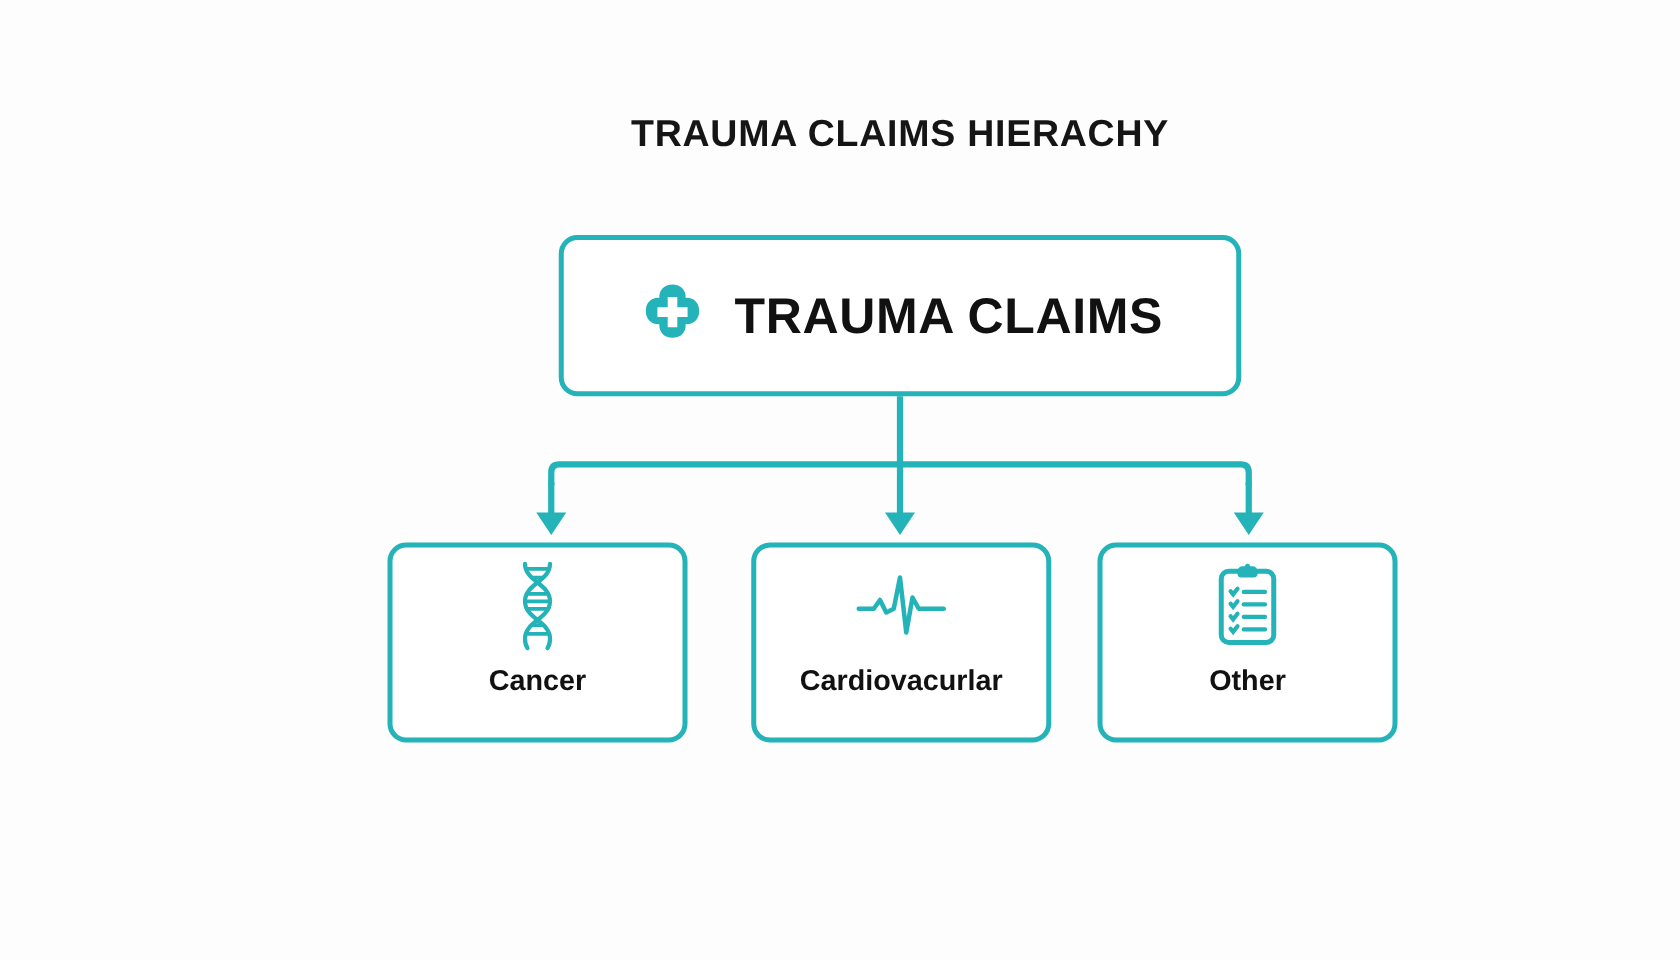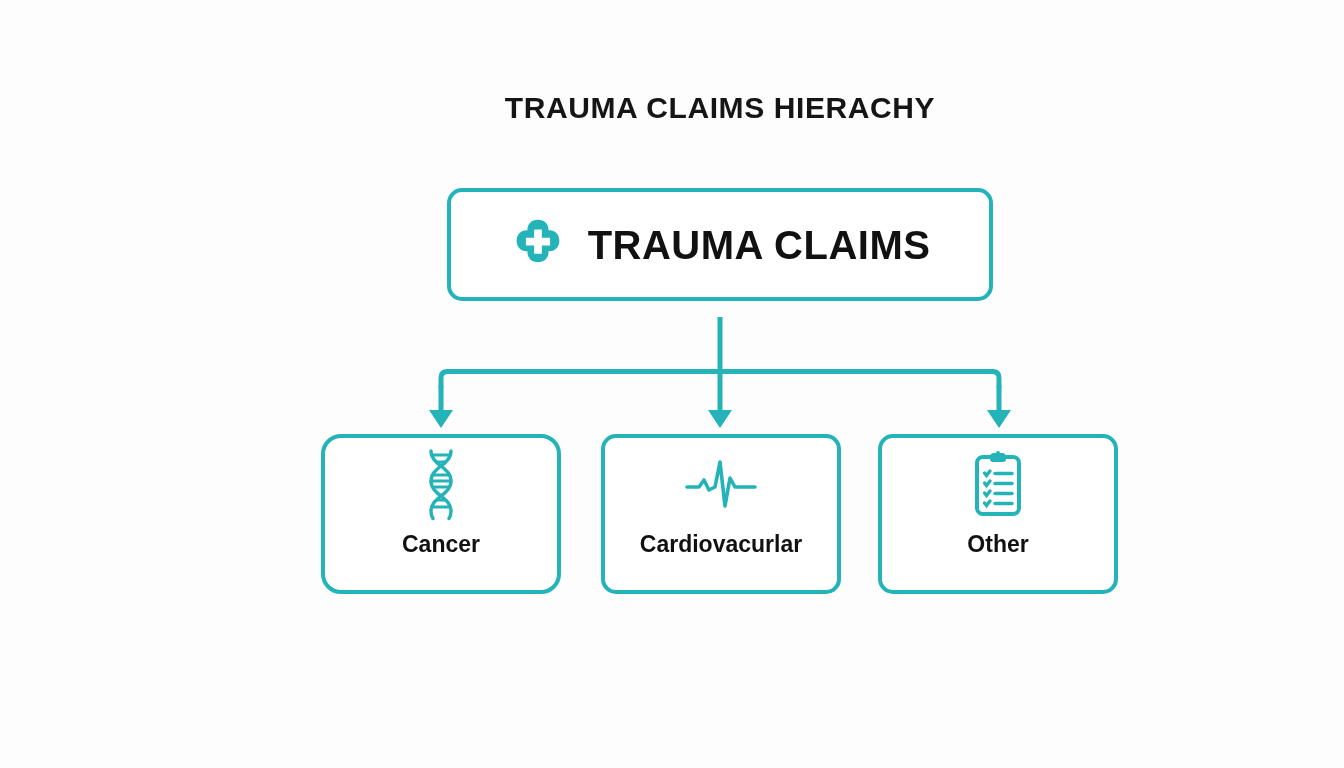--- a/index.html
+++ b/index.html
@@ -48,21 +48,21 @@
     height: 768px;
     pointer-events: none;
   }
 
   
   #root-node {
     position: absolute;
     left: 399px;
     top: 188px;
     width: 546px;
-    height: 113px;
+    height: 129px;
     box-sizing: border-box;
     border: 4px solid #23b3b8;
     border-radius: 15px;
     background: #ffffff;
     display: flex;
     align-items: center;
     justify-content: center;
     gap: 22px;
   }
   #root-node .root-label {
@@ -88,21 +88,21 @@
     height: 160px;
     box-sizing: border-box;
     border: 4px solid #23b3b8;
     border-radius: 15px;
     background: #ffffff;
     display: flex;
     flex-direction: column;
     align-items: center;
     justify-content: flex-start;
   }
-  #child-cancer   { left: 273px; border-radius: 20px; }
+  #child-cancer   { left: 262px; }
   #child-cardio   { left: 553px; }
   #child-other    { left: 830px; }
 
   .child-icon-wrap {
     height: 92px;
     display: flex;
     align-items: center;
     justify-content: center;
     width: 100%;
   }

